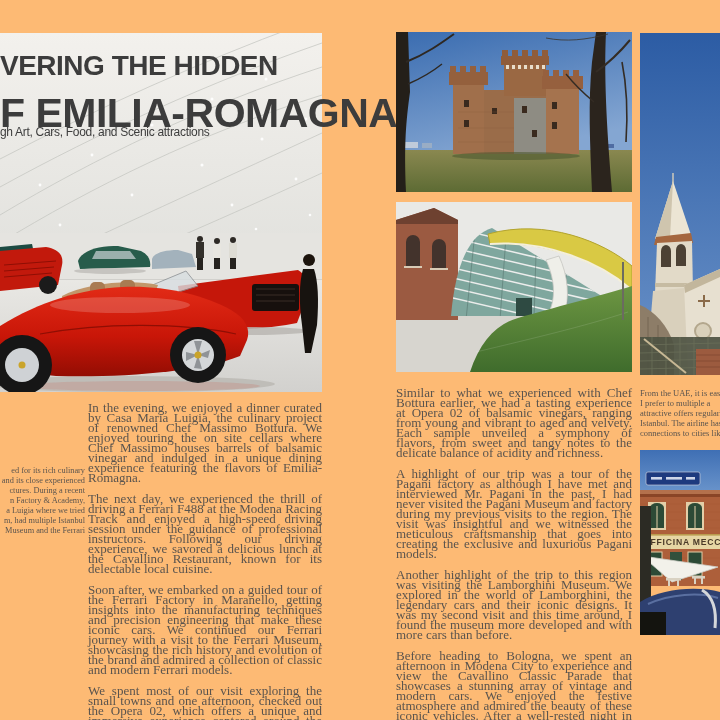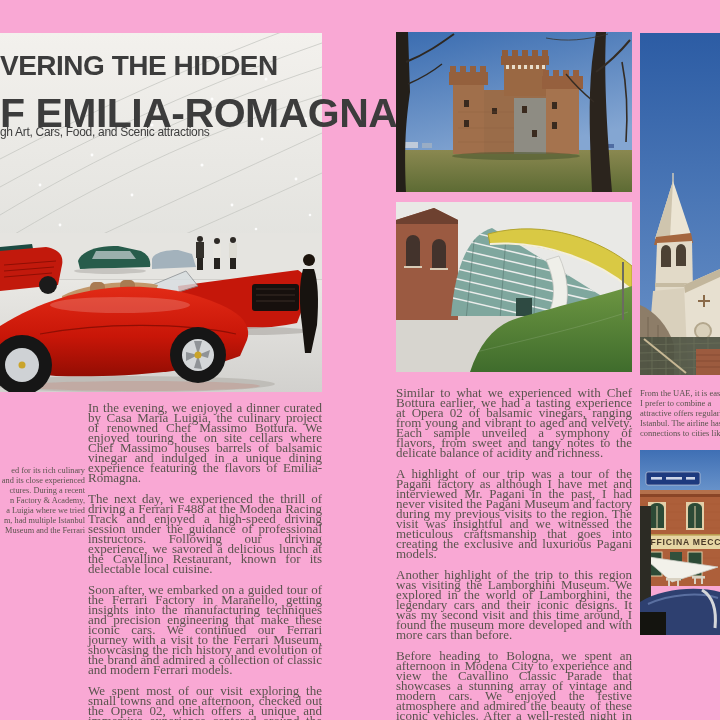--- a/index.html
+++ b/index.html
@@ -1,16 +1,16 @@
 <!DOCTYPE html>
 <html><head>
 <meta charset="utf-8">
 <style>
   html,body{margin:0;padding:0;background:#ffffff;}
-  .canvas{position:relative;width:720px;height:720px;background:#f9a8d4;overflow:hidden;
+  .canvas{position:relative;width:720px;height:720px;background:#fdba74;overflow:hidden;
           font-family:"Liberation Serif", serif;}
   
   .hl{position:absolute;left:0;color:#3c3c3c;font-family:"Liberation Sans",sans-serif;
       font-weight:bold;white-space:nowrap;letter-spacing:-0.5px;}
   .hl1{top:50px;font-size:28px;}
   .hl2{top:90px;font-size:41px;}
   .hl-sub{position:absolute;left:0;top:125px;color:#3d3d3d;font-family:"Liberation Sans",sans-serif;
       font-weight:400;font-size:12px;white-space:nowrap;letter-spacing:-0.3px;}
   
   .bodycol{position:absolute;font-size:13px;line-height:10px;color:#5a544e;text-align:justify;}
@@ -401,21 +401,21 @@
 
   <div class="bodycol" style="left:396px;top:388px;width:236px;">
     <p>Similar to what we experienced with Chef Bottura earlier, we had a tasting experience at Opera 02 of balsamic vinegars, ranging from young and vibrant to aged and velvety. Each sample unveiled a symphony of flavors, from sweet and tangy notes to the delicate balance of acidity and richness.</p>
     <p>A highlight of our trip was a tour of the Pagani factory as although I have met and interviewed Mr. Pagani in the past, I had never visited the Pagani Museum and factory during my previous visits to the region. The visit was insightful and we witnessed the meticulous craftsmanship that goes into creating the exclusive and luxurious Pagani models.</p>
     <p>Another highlight of the trip to this region was visiting the Lamborghini Museum. We explored in the world of Lamborghini, the legendary cars and their iconic designs. It was my second visit and this time around, I found the museum more developed and with more cars than before.</p>
     <p>Before heading to Bologna, we spent an afternoon in Modena City to experience and view the Cavallino Classic Parade that showcases a stunning array of vintage and modern cars. We enjoyed the festive atmosphere and admired the beauty of these iconic vehicles. After a well-rested night in Bologna city, we had a whole morning of retail therapy before the flight. It was certainly difficult to say farewell to Emilia-Romagna and it is a city that will always have a special place in my heart.</p>
   </div>
 
   <div class="cutcol-right">
     <div>From the UAE, it is easy</div>
-    <div>I prefer to combine a</div>
+    <div>I prefer to multiple a</div>
     <div>attractive offers regularly</div>
     <div>Istanbul. The airline has</div>
     <div>connections to cities like</div>
   </div>
 
   <div class="photo ph-officina">
     <svg width="80" height="185" viewBox="0 0 80 185">
       <defs>
         <linearGradient id="sky4" x1="0" y1="0" x2="0" y2="1">
           <stop offset="0" stop-color="#3f6fb4"></stop>

